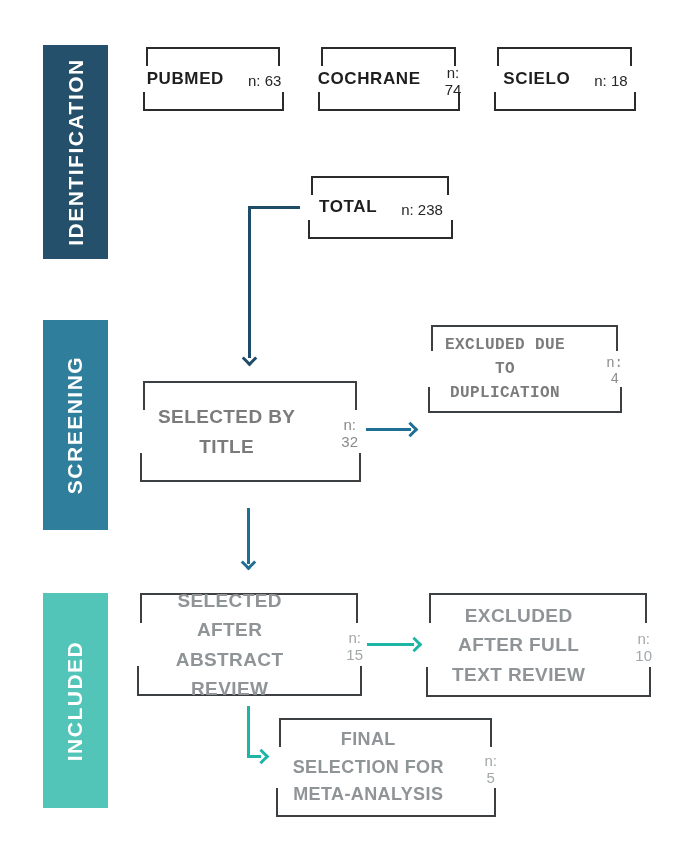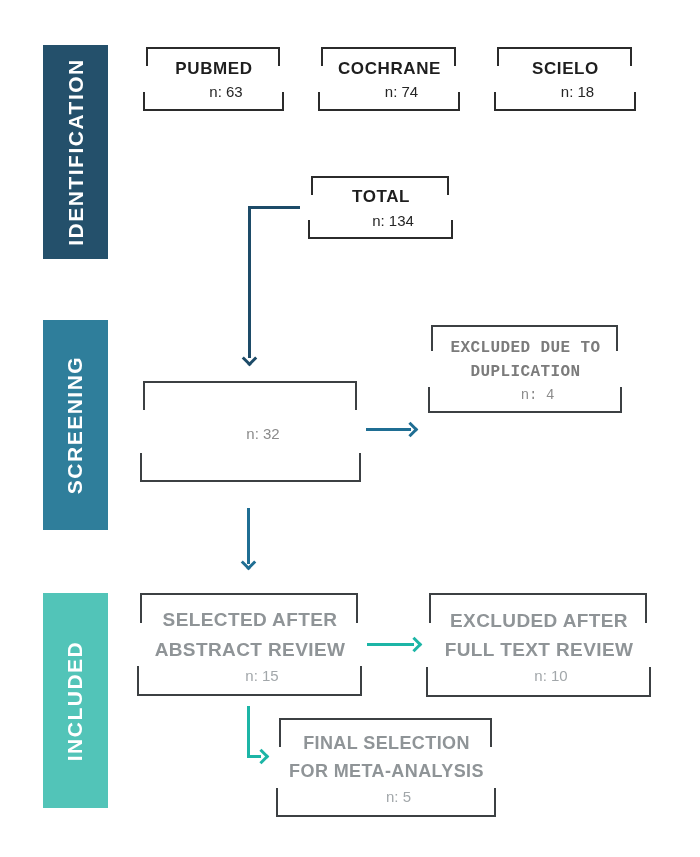--- a/index.html
+++ b/index.html
@@ -8,21 +8,21 @@
     font-family:"Liberation Sans", sans-serif;overflow:hidden;
   }
   
   .ribbon{position:absolute;display:flex;align-items:center;justify-content:center;}
   .ribbon span{
     transform:rotate(-90deg);white-space:nowrap;color:#ffffff;
     font-weight:bold;font-size:21px;letter-spacing:1.5px;
   }
   
   .node{
-    position:absolute;display:flex;flex-direction:column;align-items:center;
+    position:absolute;display:flex;flex-direction:row;align-items:center;
     justify-content:center;text-align:center;box-sizing:border-box;
   }
   .fr{position:absolute;pointer-events:none;}
   .fr-t{top:0;left:3px;right:5px;height:27%;border:2px solid var(--bc);border-bottom:none;}
   .fr-b{bottom:0;left:0;right:1px;height:27%;border:2px solid var(--bc);border-top:none;}
   .node .label{font-weight:bold;position:relative;z-index:1;}
   .node .nval{margin-top:3px;position:relative;z-index:1;margin-left:24px;}
   
   .n-dark{--bc:#2b2b2b;}
   .n-dark .label{font-size:17px;color:#1e1e1e;letter-spacing:.6px;line-height:1.35;}
@@ -74,30 +74,31 @@
   <div class="node n-dark" style="left:494px;top:47px;width:143px;height:64px;">
     <div class="fr fr-t"></div>
     <div class="fr fr-b"></div>
     <div class="label">SCIELO</div>
     <div class="nval">n: 18</div>
   </div>
   <div class="node n-dark" style="left:308px;top:176px;width:146px;height:63px;justify-content:center;">
     <div class="fr fr-t"></div>
     <div class="fr fr-b"></div>
     <div class="label">TOTAL</div>
-    <div class="nval">n: 134</div>
+    <div class="nval">n: 238</div>
   </div>
 
   <div class="seg" style="left: 250px; top: 206px; width: 50px; height: 3px; background: rgb(29, 75, 104);"></div>
   <div class="seg" style="left: 248px; top: 206px; width: 3px; height: 152px; background: rgb(29, 75, 104);"></div>
   <div class="chev chev-down" style="left: 244px; top: 353px; border-color: rgb(29, 75, 104);"></div>
 
   <div class="node n-scr" style="left:140px;top:381px;width:222px;height:101px;">
     <div class="fr fr-t"></div>
     <div class="fr fr-b"></div>
+    <div class="label">SELECTED BY TITLE</div>
     <div class="nval">n: 32</div>
   </div>
   <div class="node n-scr sm" style="left:428px;top:325px;width:195px;height:88px;font-family:Liberation Mono, monospace;">
     <div class="fr fr-t"></div>
     <div class="fr fr-b"></div>
     <div class="label">EXCLUDED DUE TO DUPLICATION</div>
     <div class="nval">n: 4</div>
   </div>
 
   <div class="seg" style="left: 366px; top: 428px; width: 45px; height: 3px; background: rgb(31, 110, 147);"></div>

